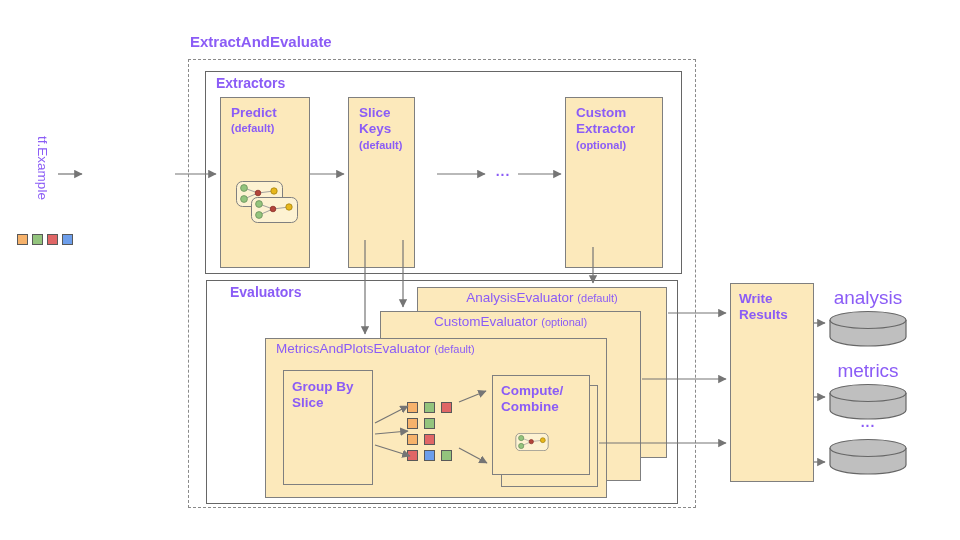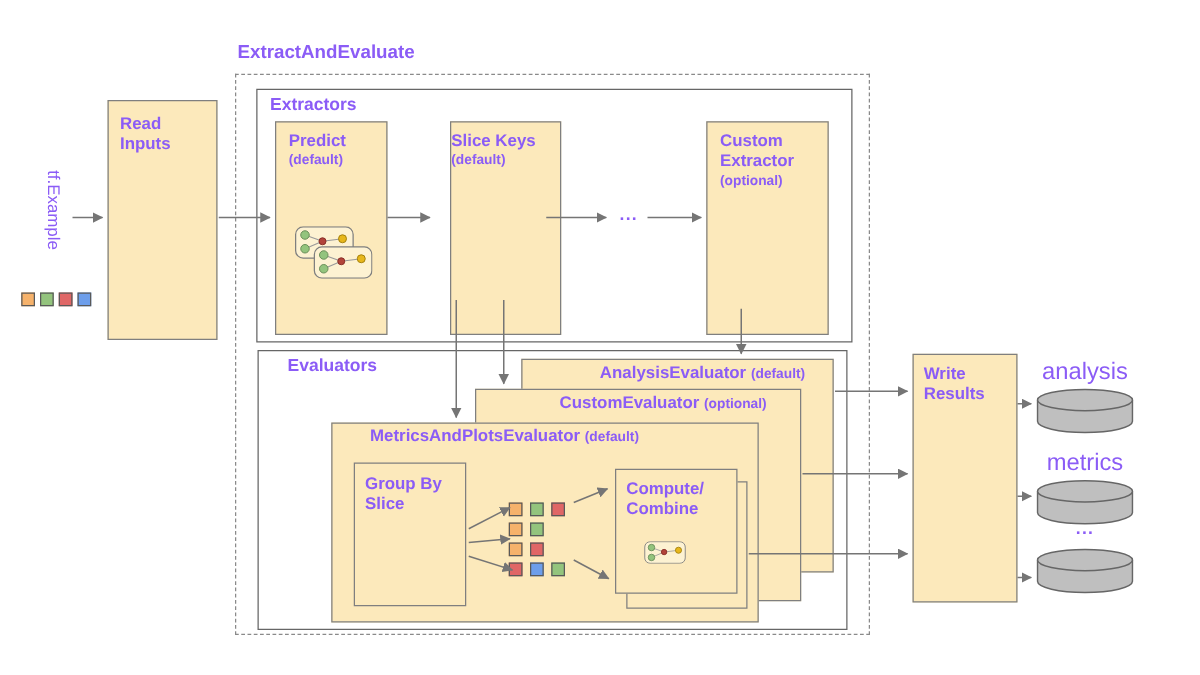--- a/index.html
+++ b/index.html
@@ -6,21 +6,21 @@
   .canvas{position:relative;width:960px;height:540px;background:#fff;overflow:hidden;
           font-family:"Liberation Sans",sans-serif;color:#8b5cf6;}
   .abs{position:absolute;box-sizing:border-box;}
   .tan{background:var(--tan,#FCE9BB);border:1px solid #7F7F7F;}
   .container-box{background:#fff;border:1.5px solid #666;}
   .dashed-box{border:1.5px dashed #8a8a8a;background:transparent;}
   .box-label{font-weight:bold;font-size:13.5px;line-height:1.22;overflow-wrap:break-word;}
   .qual{display:block;font-weight:bold;font-size:11px;line-height:1.3;}
   .sec-label{font-weight:bold;font-size:14px;}
   .stack-title{position:absolute;top:2px;left:0;width:100%;text-align:center;
-               font-weight:bold;font-size:13.5px;white-space:nowrap;margin-left:20px;}
+               font-weight:normal;font-size:13.5px;white-space:nowrap;}
   .stack-title .q{font-size:11px;}
   .title{font-weight:bold;font-size:15px;}
   .out-label{font-size:19px;text-align:center;}
   .dots{font-weight:bold;font-size:14px;text-align:center;letter-spacing:1px;}
   .sq{display:inline-block;width:11px;height:11px;border:1px solid #595959;box-sizing:border-box;}
   .sq-rowset{display:flex;flex-direction:column;gap:5px;}
   .sq-row{display:flex;gap:6px;height:11px;}
   .input-row{display:flex;gap:4px;}
   .rot{transform:rotate(90deg);transform-origin:center;text-align:center;font-size:13.5px;}
   svg.overlay{position:absolute;left:0;top:0;pointer-events:none;}
@@ -47,30 +47,27 @@
 
   <div class="abs rot" style="left:-15px;top:158px;width:110px;height:20px;">tf.Example</div>
 
   <div class="abs input-row" style="left:17px;top:234px;">
       <span class="sq" style="background: rgb(246, 178, 107);"></span>
       <span class="sq" style="background: rgb(147, 196, 125);"></span>
       <span class="sq" style="background: rgb(224, 102, 102);"></span>
       <span class="sq" style="background: rgb(109, 158, 235);"></span>
     </div>
 
-  <div class="abs tan" style="left:86px;top:80px;width:88px;height:192px;padding:10px 9px;">
-    <div class="box-label">Read Inputs</div>
-  </div>
 
   <div class="abs tan" style="left:220px;top:97px;width:90px;height:171px;padding:7px 12px 0 10px;">
     <div class="box-label">Predict</div>
     <span class="qual">(default)</span>
   </div>
 
-  <div class="abs tan" style="left:360px;top:97px;width:89px;height:171px;padding:7px 16px 0 0;">
+  <div class="abs tan" style="left:348px;top:97px;width:67px;height:171px;padding:7px 16px 0 10px;">
     <div class="box-label">Slice Keys</div>
     <span class="qual">(default)</span>
   </div>
 
   <div class="abs dots" style="left:488px;top:163px;width:30px;">...</div>
 
   <div class="abs tan" style="left:565px;top:97px;width:98px;height:171px;padding:7px 12px 0 10px;">
     <div class="box-label">Custom Extractor</div>
     <span class="qual">(optional)</span>
   </div>

